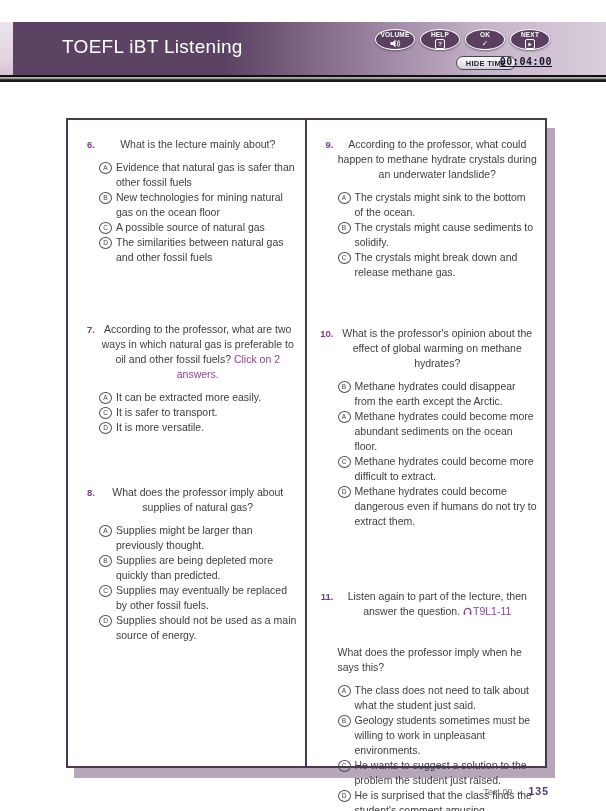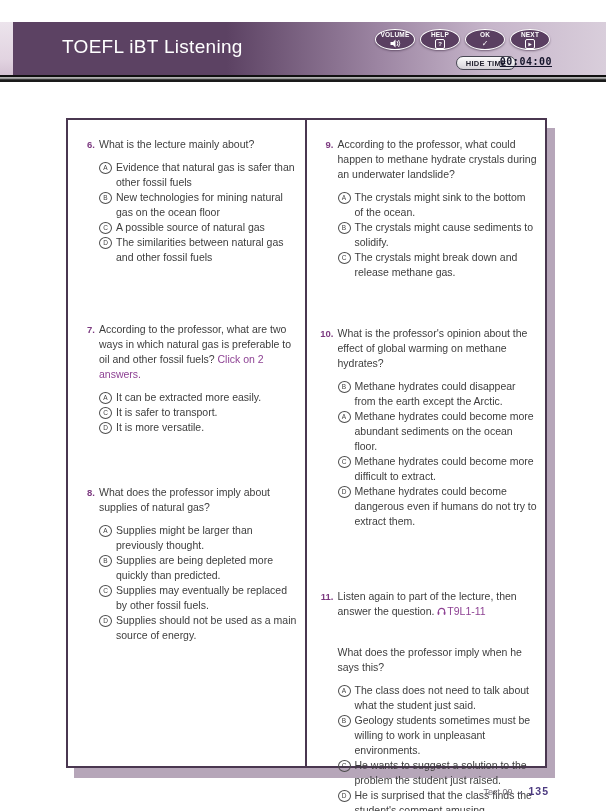--- a/index.html
+++ b/index.html
@@ -64,21 +64,21 @@
   .col-left .q:nth-of-type(2) { margin-top:57px; }
   .col-left .q:nth-of-type(3) { margin-top:50px; }
   .col-right .q:nth-of-type(2) { margin-top:46px; }
   .col-right .q:nth-of-type(3) { margin-top:60px; }
 
   .qnum {
     flex:none; width:17px; text-align:right; padding-right:4px;
     font-weight:bold; color:#7c3a80; font-size:9.5px; line-height:15px;
   }
   .qbody { flex:1; color:#3d3d3d; font-size:10.5px; line-height:15px; }
-  .qtext { margin-bottom:8px; }
+  .qtext { margin-bottom:8px;text-align:center; }
   .subtext { margin:26px 0 8px; }
   .click-note { color:#8d4193; }
   .audio-ref { color:#8d4193; white-space:nowrap; }
   .audio-ref svg { vertical-align:-1px; margin-right:1px; }
 
   .opt { display:flex; }
   .opt-letter {
     flex:none; width:11px; height:10px; border:1px solid #4c4c4c; border-radius:50%;
     font-size:6.5px; line-height:10px; text-align:center; color:#3d3d3d;
     margin:2px 4px 0 0; display:flex; align-items:center; justify-content:center;

